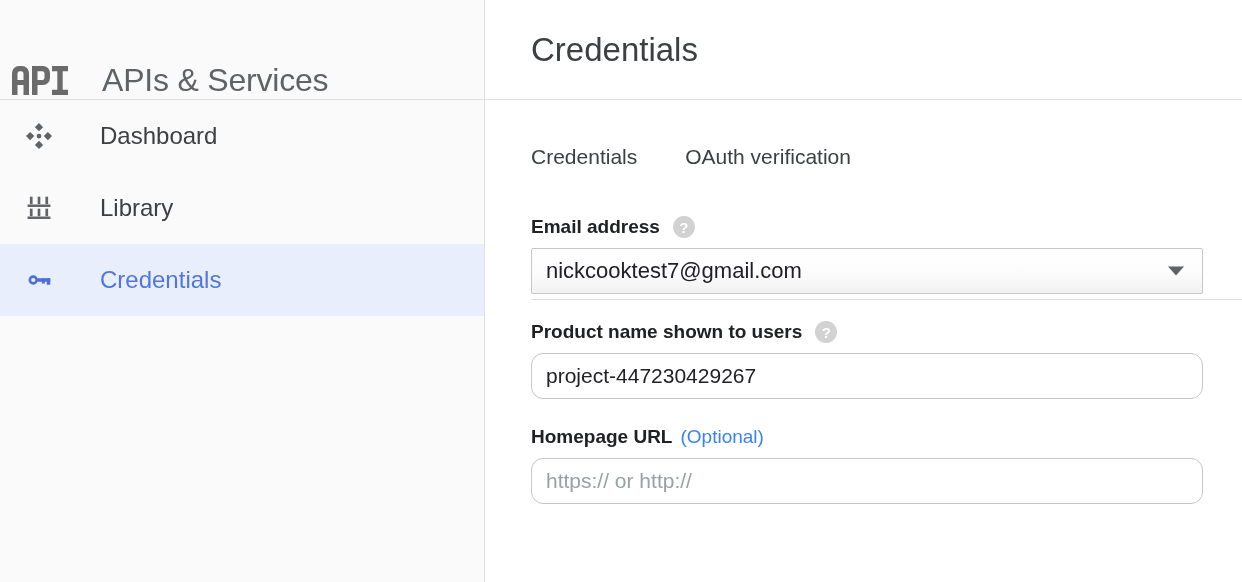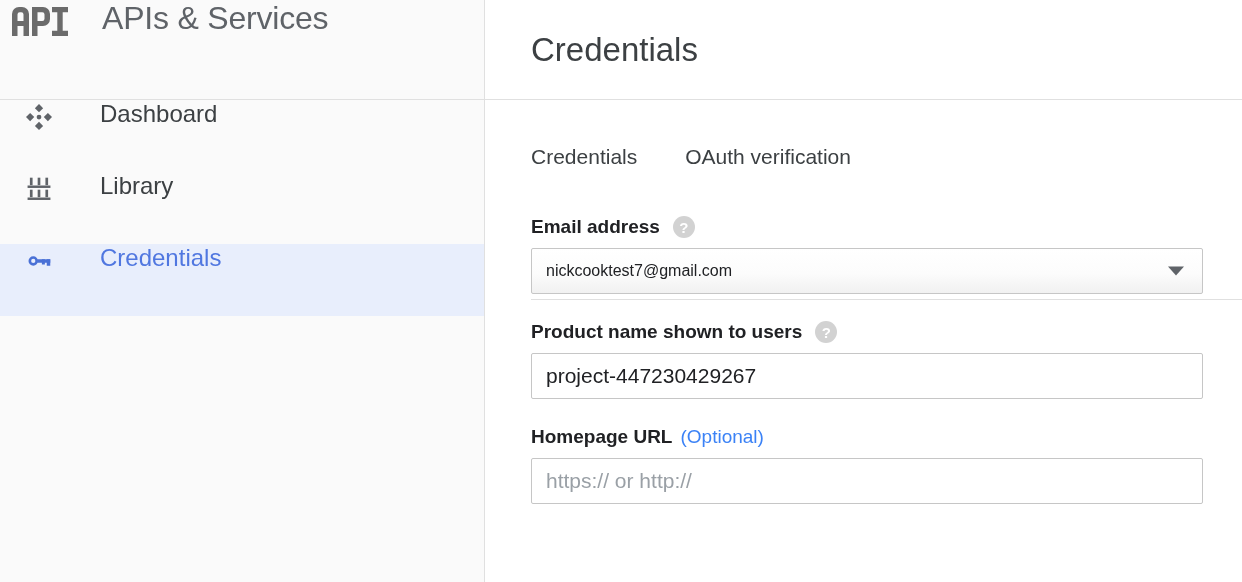--- a/index.html
+++ b/index.html
@@ -29,21 +29,21 @@
     border-right: 1px solid #e0e0e0;
     box-sizing: border-box;
     flex: 0 0 485px;
     position: relative;
   }
   .sidebar-header {
     height: 100px;
     box-sizing: border-box;
     border-bottom: 1px solid #e0e0e0;
     display: flex;
-    align-items: flex-start;
+    align-items: flex-end;
     padding-left: 8px;
   }
   .api-logo {
     width: 64px;
     height: 40px;
     flex: 0 0 64px;
     display: flex;
     align-items: center;
     justify-content: center;
   }
@@ -55,20 +55,21 @@
     margin-left: 30px;
     white-space: nowrap;
   }
 
   .nav {
     padding-top: 0;
   }
   .nav-item {
     height: 72px;
     display: flex;
+    align-items: center;
     padding-left: 22px;
     box-sizing: border-box;
     cursor: pointer;
   }
   .nav-item.active {
     background: #e8eefc;
   }
   .nav-icon {
     width: 34px;
     height: 34px;
@@ -196,41 +197,41 @@
     box-sizing: border-box;
     border: 1px solid #c6c6c6;
     border-radius: 2px;
     background: linear-gradient(to bottom, #ffffff 0%, #fcfcfc 55%, #f1f1f1 100%);
     display: flex;
     align-items: center;
     padding-left: 14px;
     cursor: pointer;
   }
   .select-value {
-    font-size: 16px;
+    font-size: 22px;
     color: #202124;
     white-space: nowrap;
   }
   .select-arrow {
     position: absolute;
     right: 18px;
     top: 50%;
     transform: translateY(-50%);
     width: 0;
     height: 0;
     border-left: 8px solid transparent;
     border-right: 8px solid transparent;
     border-top: 9px solid #5f6368;
   }
   .text-input {
     width: 672px;
     height: 46px;
     box-sizing: border-box;
     border: 1px solid #c6c6c6;
-    border-radius: 2px;
+    border-radius: 12px;
     background: #ffffff;
     font-family: "Liberation Sans", sans-serif;
     font-size: 21px;
     color: #202124;
     padding: 0 14px;
     outline: none;
   }
   .text-input::placeholder { color: #9aa0a6; opacity: 1; }
   .gap-1 { height: 27px; }
   .gap-2 { height: 27px; }

